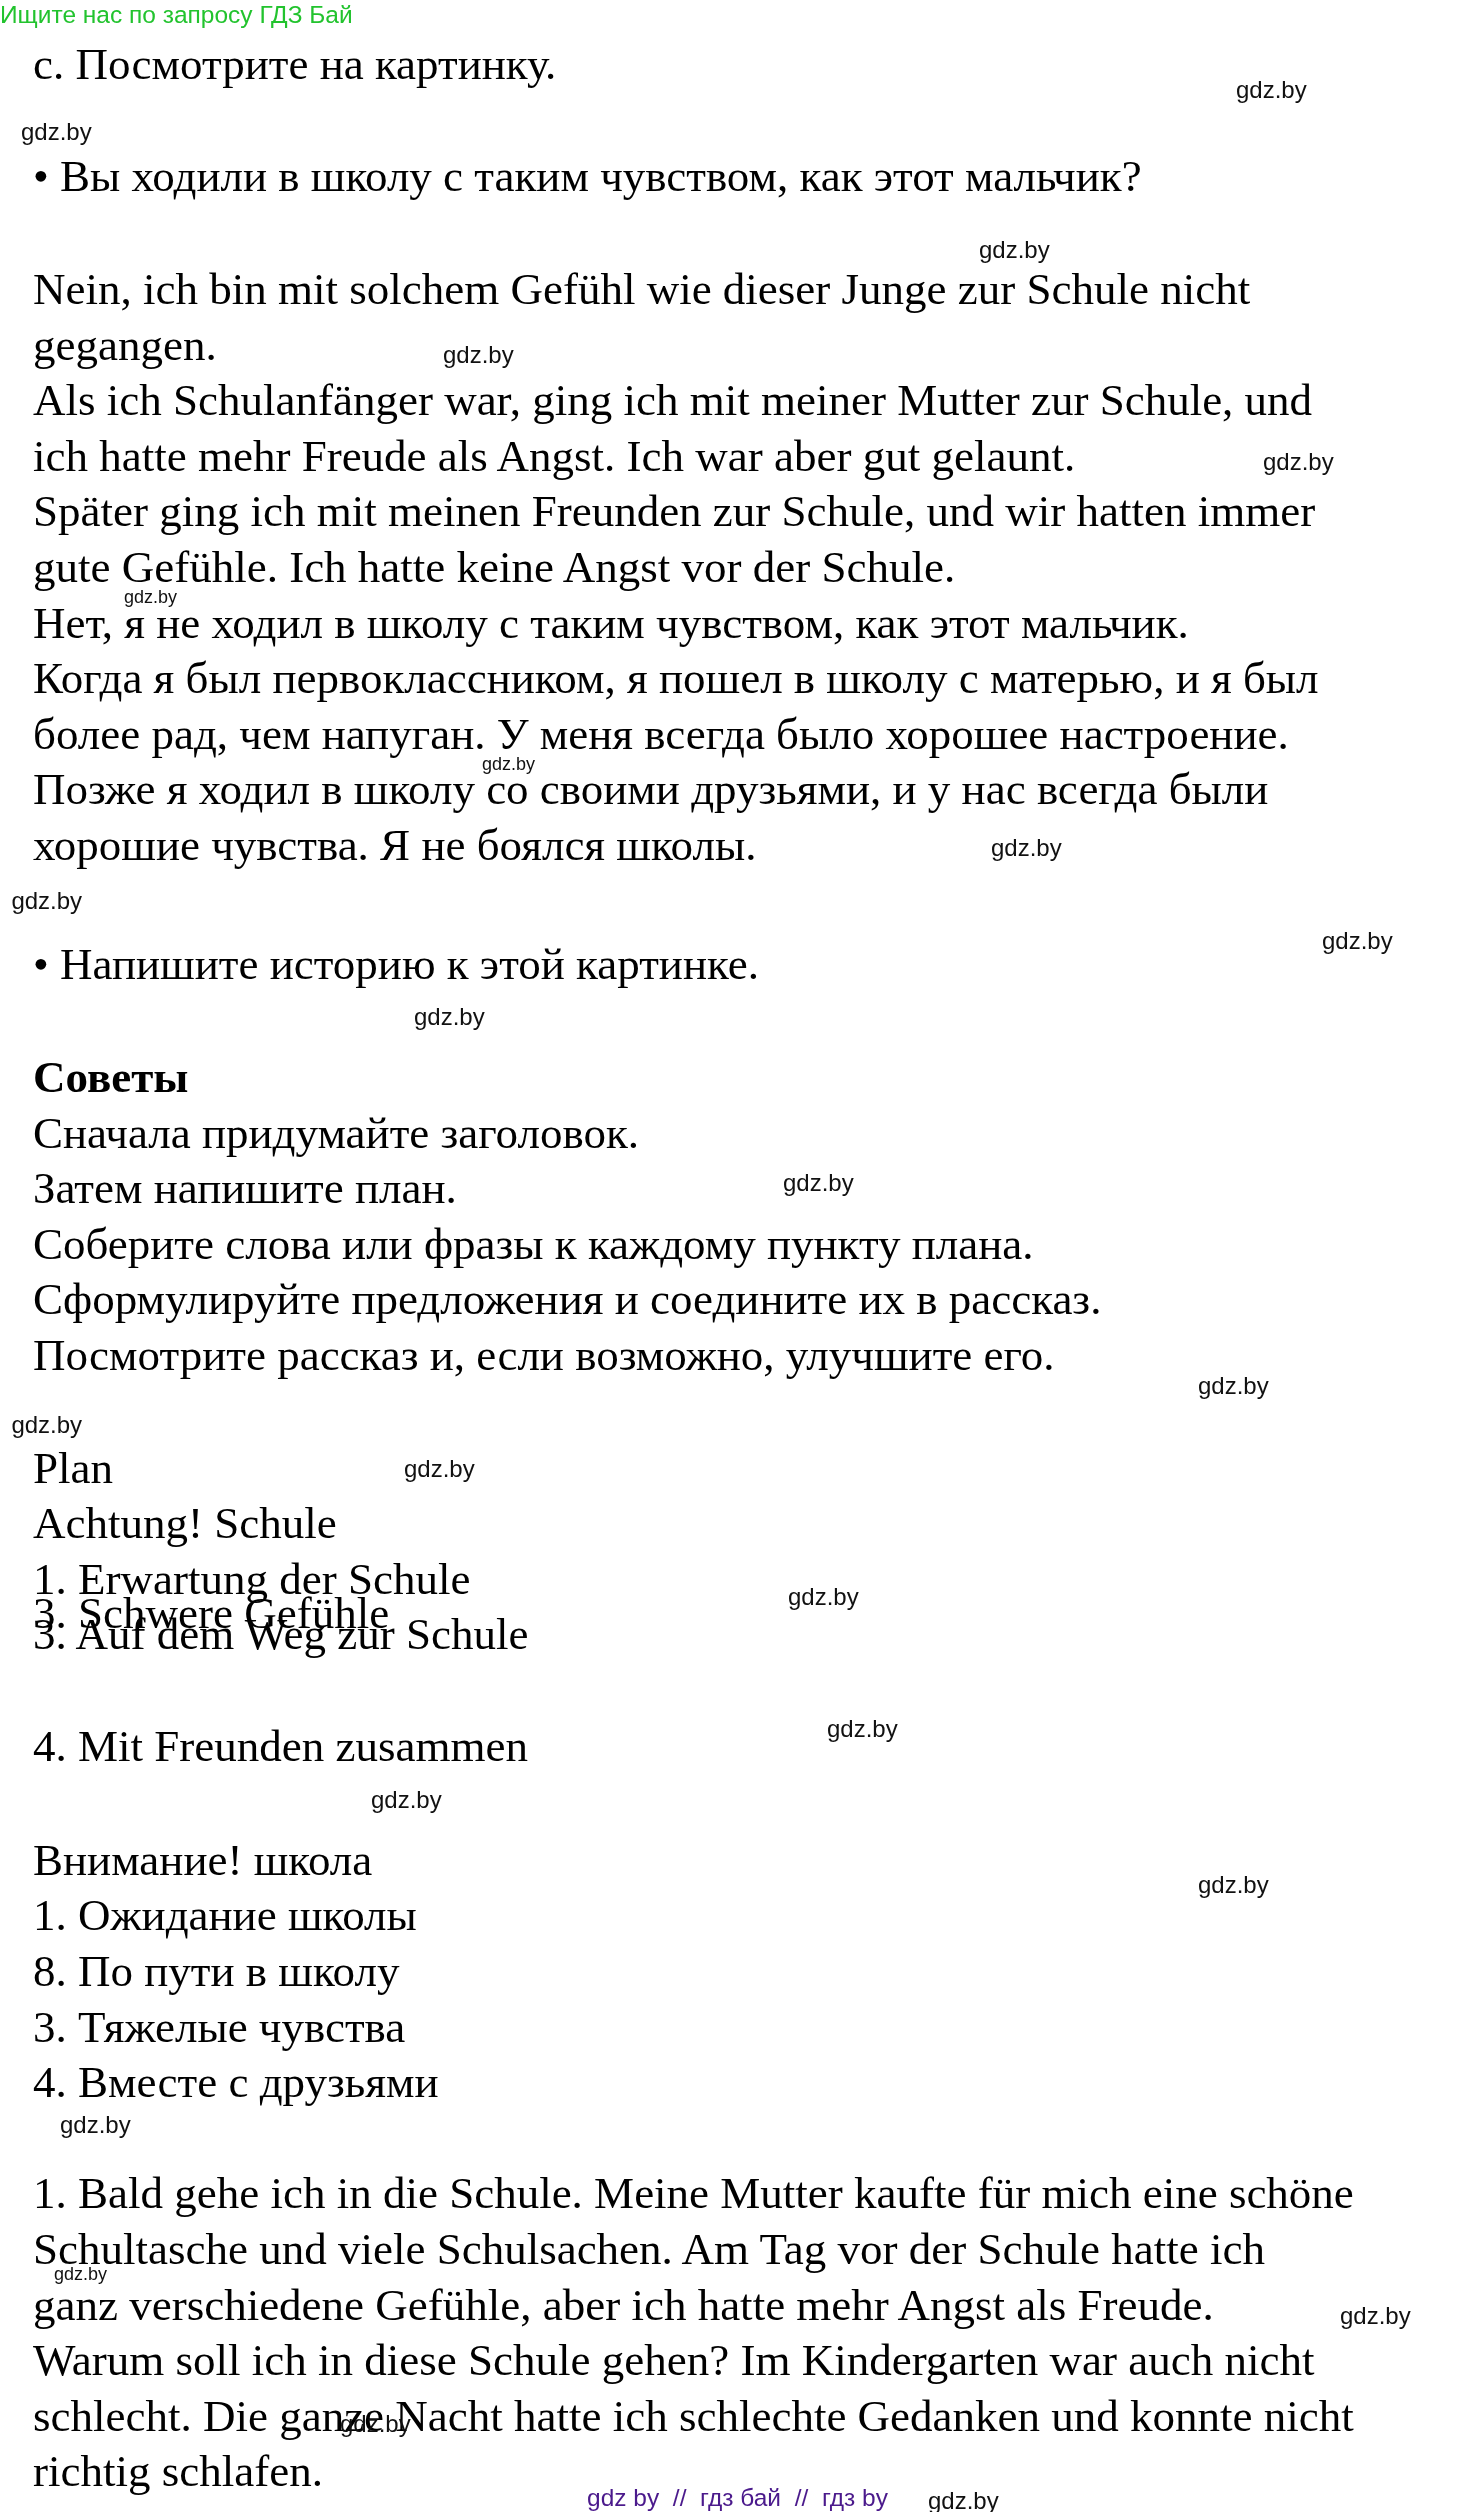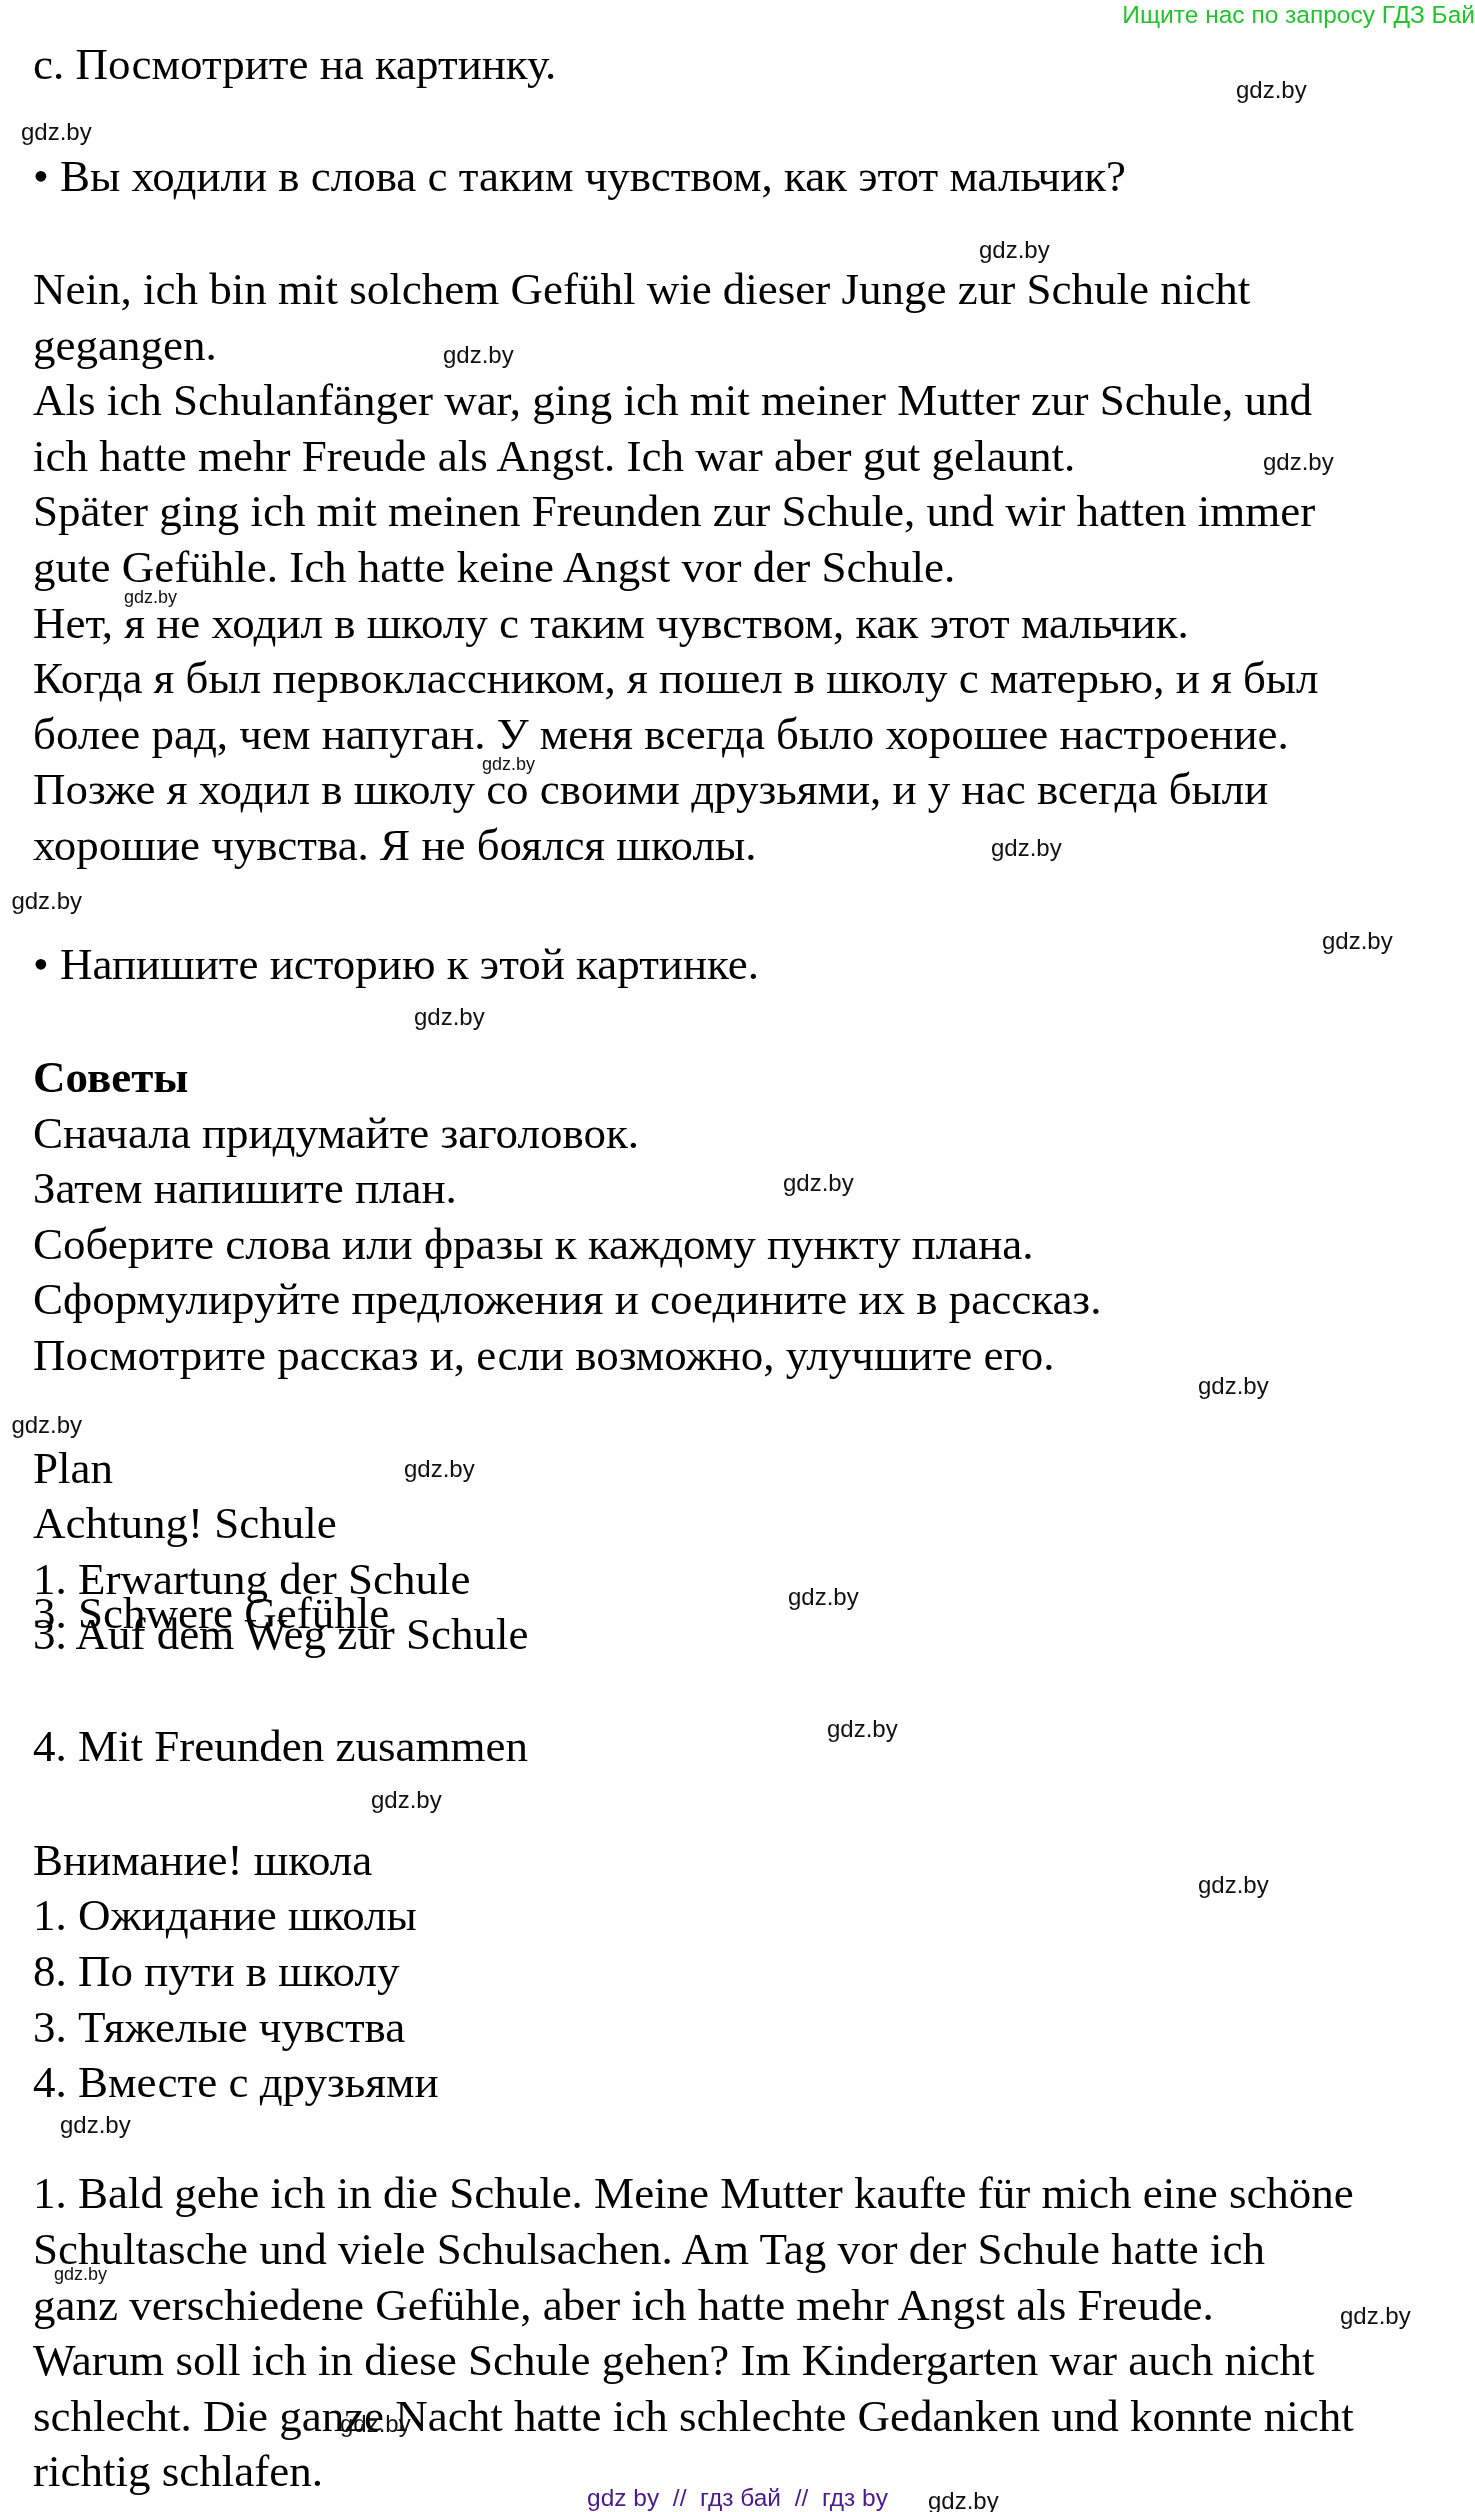--- a/index.html
+++ b/index.html
@@ -1,18 +1,18 @@
 <!DOCTYPE html>
 <html style="font-size:13px"><head>
 <meta charset="utf-8">
 <style>
   html, body { margin: 0; padding: 0; background: #ffffff; }
   body { width: 1475px; height: 2512px; position: relative; overflow: hidden; }
   .top-banner {
-    position: absolute; top: 0; left: 0; width: 1475px; text-align: right;
+    position: absolute; top: 0; left: 0; width: 1475px; text-align: left;
     font-family: "Liberation Sans", sans-serif; font-size: 24.5px; line-height: 29px;
     color: #22c32e;
   }
   .footer-banner {
     position: absolute; top: 2530px; left: 0; width: 1475px; text-align: center;
     font-family: "Liberation Sans", sans-serif; font-size: 24.5px; line-height: 29px;
     color: #4b1a8c; white-space: pre;
   }
   .line {
     position: absolute; left: 33px;
@@ -28,21 +28,21 @@
   .wm.small { font-size: 18px; line-height: 19.6px; }
 </style>
 </head>
 <body>
 
 <div class="top-banner">Ищите нас по запросу ГДЗ Бай</div>
 
 <div class="line" style="top:38px">с. Посмотрите на картинку.</div>
 <div class="wm" style="left:1236px;top:77px">gdz.by</div>
 <div class="wm" style="left:21px;top:119px">gdz.by</div>
-<div class="line" style="top:150px">• Вы ходили в слова с таким чувством, как этот мальчик?</div>
+<div class="line" style="top:150px">• Вы ходили в школу с таким чувством, как этот мальчик?</div>
 <div class="wm" style="left:979px;top:237px">gdz.by</div>
 
 <div class="line" style="top:263px">Nein, ich bin mit solchem Gefühl wie dieser Junge zur Schule nicht</div>
 <div class="line" style="top:319px">gegangen.</div>
 <div class="wm" style="left:443px;top:342px">gdz.by</div>
 <div class="line" style="top:374px">Als ich Schulanfänger war, ging ich mit meiner Mutter zur Schule, und</div>
 <div class="line" style="top:430px">ich hatte mehr Freude als Angst. Ich war aber gut gelaunt.</div>
 <div class="wm" style="left:1263px;top:449px">gdz.by</div>
 <div class="line" style="top:485px">Später ging ich mit meinen Freunden zur Schule, und wir hatten immer</div>
 <div class="line" style="top:541px">gute Gefühle. Ich hatte keine Angst vor der Schule.</div>

